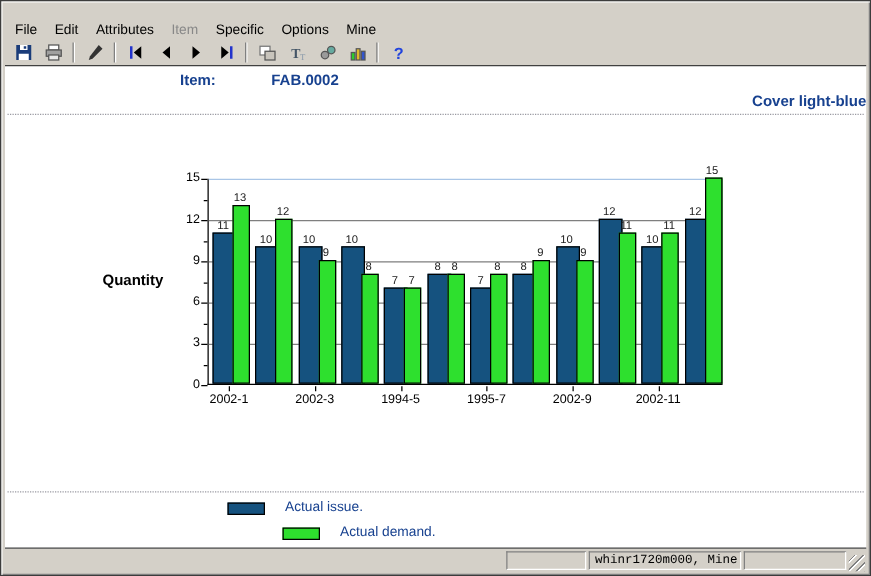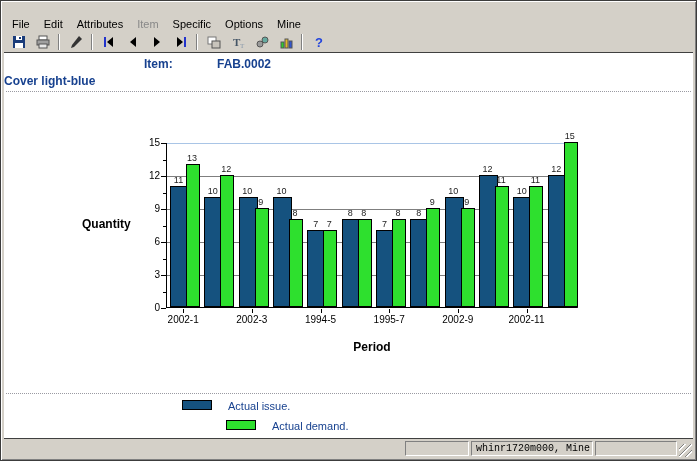--- a/index.html
+++ b/index.html
@@ -36,21 +36,21 @@
   .plot{position:absolute;left:162px;top:90px;width:412px;height:165px;
     border-left:1px solid #000;border-bottom:1px solid #000;border-right:1px solid #4a4a4a;}
   .gridline{position:absolute;left:0;right:0;height:1px;background:#7f7f7f;}
   .gridline.top{background:#a9c5e6;}
   .ytick{position:absolute;background:#000;height:1px;}
   .ylab{position:absolute;width:22px;text-align:right;font-size:10px;color:#000;}
   .xtick{position:absolute;width:1px;height:4px;background:#000;}
   .xlab{position:absolute;width:50px;text-align:center;font-size:10px;color:#000;}
   .bar{position:absolute;bottom:0;border:1px solid #000;}
   .bar-label{position:absolute;font-size:9px;color:#222;width:20px;text-align:center;}
-  .legend-row{position:absolute;display:flex;align-items:flex-start;}
+  .legend-row{position:absolute;display:flex;align-items:flex-end;}
   .legend-swatch{width:30px;height:10px;border:1px solid #000;margin-right:16px;}
   .legend-label{font-size:11px;color:#17418f;}
   
   .statusbar{height:18px;display:flex;align-items:center;justify-content:flex-end;gap:2px;
     padding:1px 1px 0 1px;flex:0 0 auto;font-family:Liberation Mono, monospace;}
   .spanel{height:15px;background:#d4d0c8;border:1px solid;border-color:#808080 #ffffff #ffffff #808080;
     font-size:10px;color:#000;display:flex;align-items:center;padding:0 4px;white-space:nowrap;overflow:hidden;}
   .grip{width:13px;height:13px;align-self:flex-end;
     background:repeating-linear-gradient(135deg,transparent 0 3px,#808080 3px 4px,#ffffff 4px 5px);}
 </style>
@@ -145,21 +145,21 @@
     <div class="tbtn">
       <svg width="16" height="16" viewBox="0 0 16 16">
         <text x="4" y="13" font-size="13" font-weight="bold" fill="#2244dd">?</text>
       </svg>
     </div>
   </div>
 
   <div class="content" id="content">
     <span class="hdr" style="left:140px;top:4px;">Item:</span>
     <span class="hdr" style="left:213px;top:4px;">FAB.0002</span>
-    <span class="hdr" style="left:0;right:0;top:21px;text-align:left;">Cover light-blue</span>
+    <span class="hdr" style="left:13px;right:0;top:21px;text-align:right;">Cover light-blue</span>
     <div class="sep" style="top:38px;"></div>
 
     <span class="axis-title" style="left:78px;top:164px;">Quantity</span>
     <div class="plot" id="plot">
         <div class="gridline" style="top: 132px;"></div>
         <div class="gridline" style="top: 99px;"></div>
         <div class="gridline" style="top: 66px;"></div>
         <div class="gridline" style="top: 33px;"></div>
         <div class="gridline top" style="top: 0px;"></div>
         <div class="bar" style="left: 3px; width: 19px; height: 121px; background: rgb(21, 82, 127); z-index: 1;"></div>
@@ -180,21 +180,20 @@
         <div class="bar" style="left: 122px; width: 14px; height: 88px; background: rgb(46, 224, 46); z-index: 3;"></div>
         <div class="bar" style="left: 156.333px; width: 14px; height: 77px; background: rgb(46, 224, 46); z-index: 3;"></div>
         <div class="bar" style="left: 190.667px; width: 14px; height: 88px; background: rgb(46, 224, 46); z-index: 3;"></div>
         <div class="bar" style="left: 225px; width: 14px; height: 88px; background: rgb(46, 224, 46); z-index: 3;"></div>
         <div class="bar" style="left: 259.333px; width: 14px; height: 99px; background: rgb(46, 224, 46); z-index: 3;"></div>
         <div class="bar" style="left: 293.667px; width: 14px; height: 99px; background: rgb(46, 224, 46); z-index: 3;"></div>
         <div class="bar" style="left: 328px; width: 14px; height: 121px; background: rgb(46, 224, 46); z-index: 3;"></div>
         <div class="bar" style="left: 362.333px; width: 14px; height: 121px; background: rgb(46, 224, 46); z-index: 3;"></div>
         <div class="bar" style="left: 396.667px; width: 14px; height: 165px; background: rgb(46, 224, 46); z-index: 3;"></div>
       </div>
-    <span class="axis-title" style="left:162px;width:412px;top:287px;text-align:center;">Period</span>
 
     <div class="sep" style="top:340px;"></div>
     <div id="legend">
         <div class="legend-row" style="left: 178px; top: 347px;">
           <div class="legend-swatch" style="background: rgb(21, 82, 127);"></div>
           <div class="legend-label">Actual issue.</div>
         </div>
         <div class="legend-row" style="left: 178px; top: 367px; margin-left: 44px;">
           <div class="legend-swatch" style="background: rgb(46, 224, 46);"></div>
           <div class="legend-label">Actual demand.</div>

